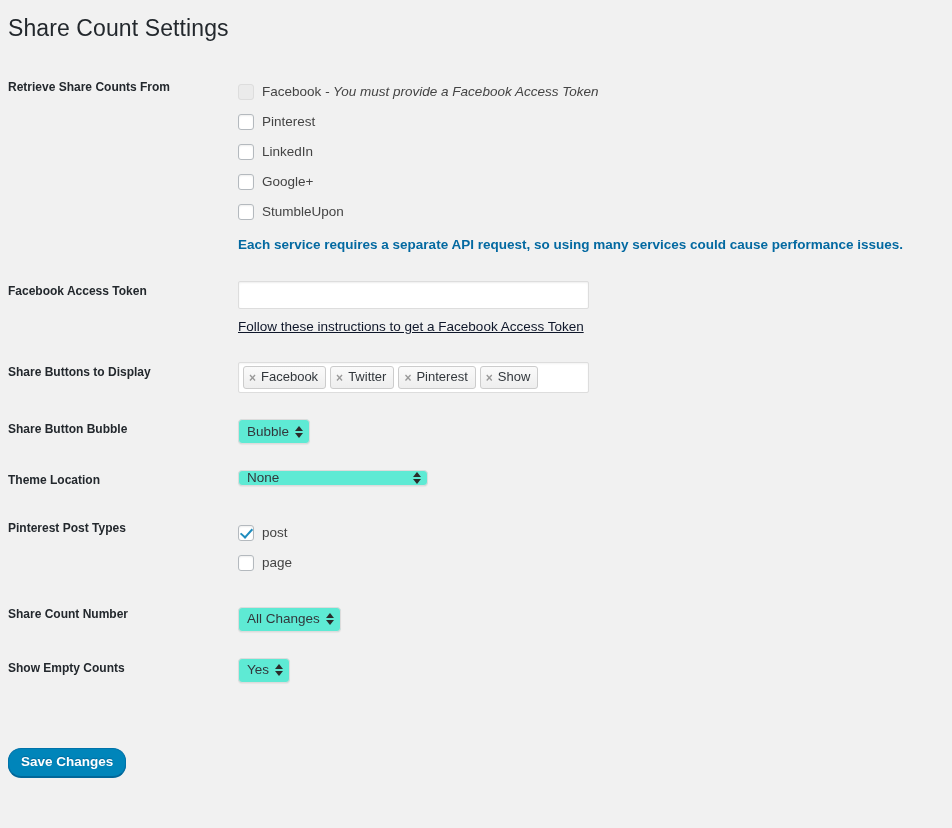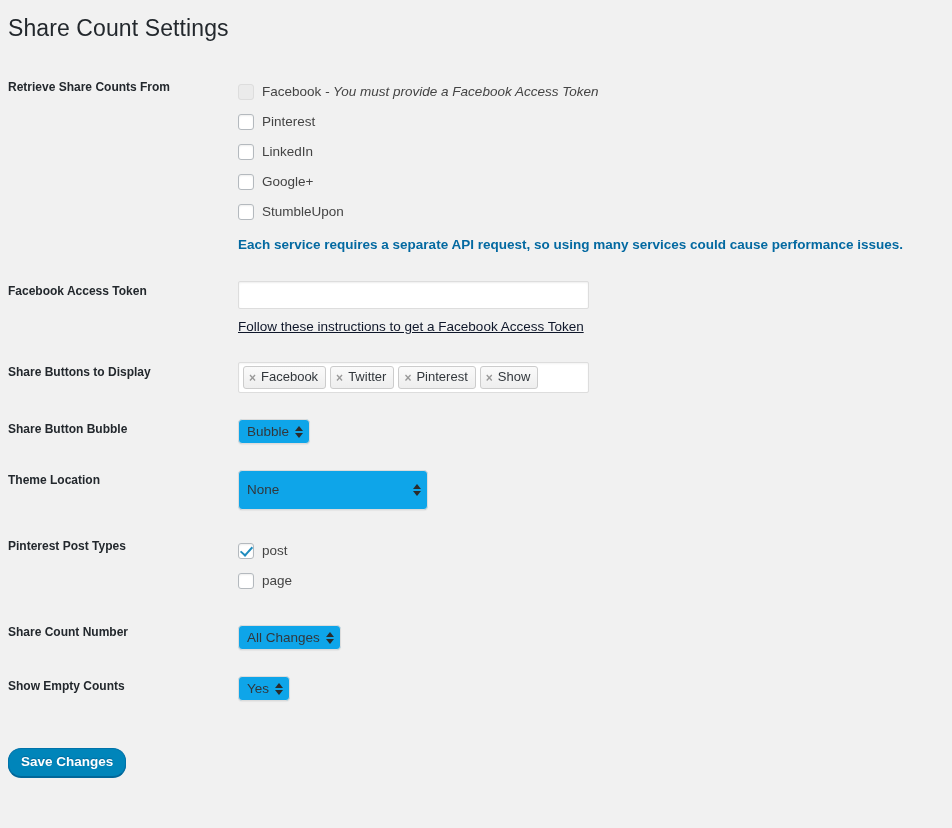--- a/index.html
+++ b/index.html
@@ -173,31 +173,31 @@
   }
   
   .sel {
     position: relative;
     display: inline-flex;
     align-items: center;
     box-sizing: border-box;
     height: 25px;
     border: 1px solid #dcdcdc;
     border-radius: 4px;
-    background: #0ea5e9;
+    background: #5eead4;
     padding: 0 20px 0 8px;
     font-size: 13.5px;
     color: #32373c;
     cursor: pointer;
     box-shadow: 0 1px 1px rgba(0,0,0,.05);
     white-space: nowrap;
   }
   .sel.wide {
     width: 190px;
-    height: 40px;
+    height: 16px;
     padding-right: 24px;
   }
   .sel .arrows {
     position: absolute;
     right: 6px;
     top: 50%;
     transform: translateY(-50%);
     width: 8px;
     height: 14px;
   }

